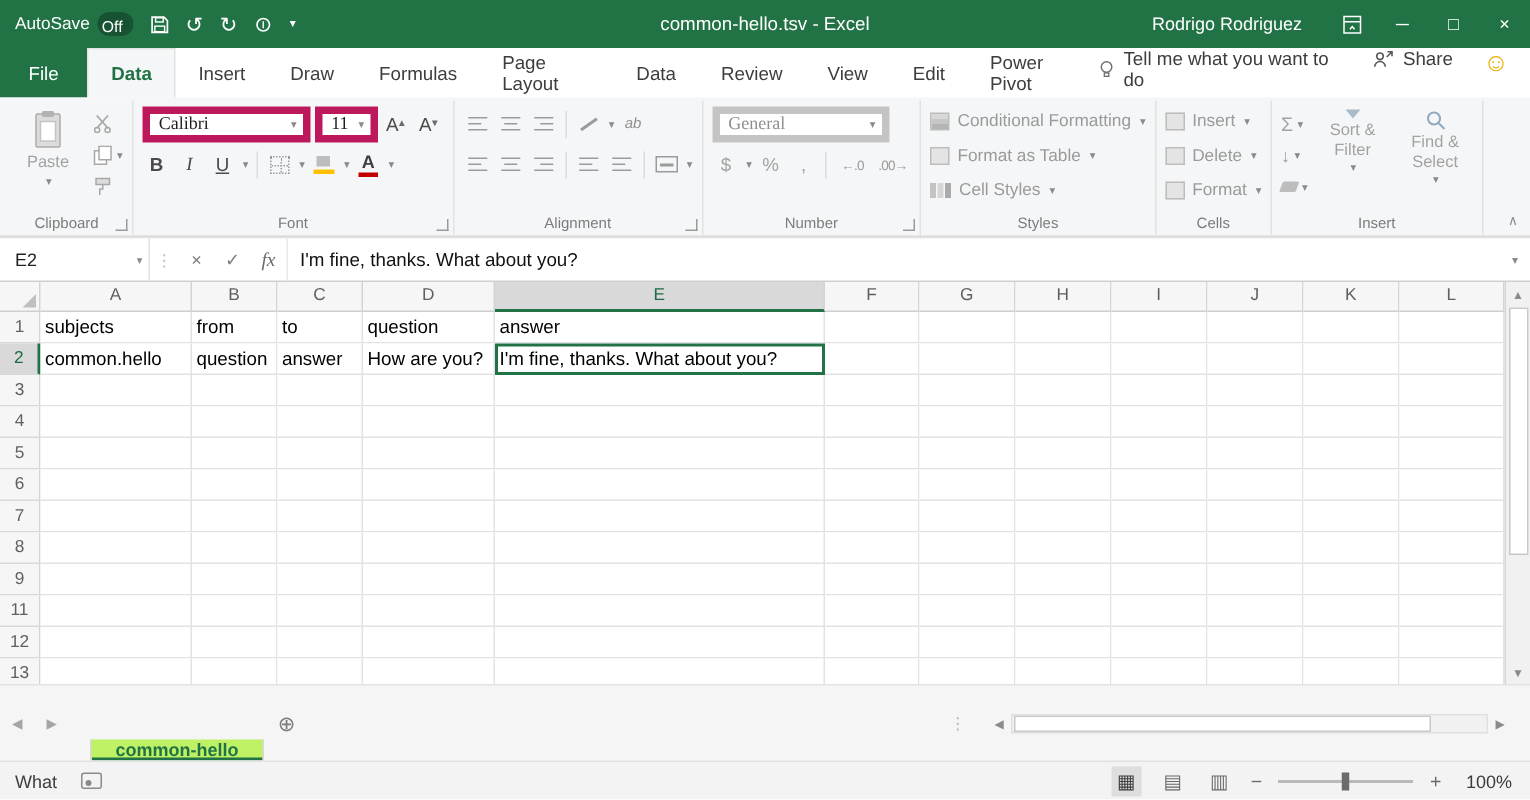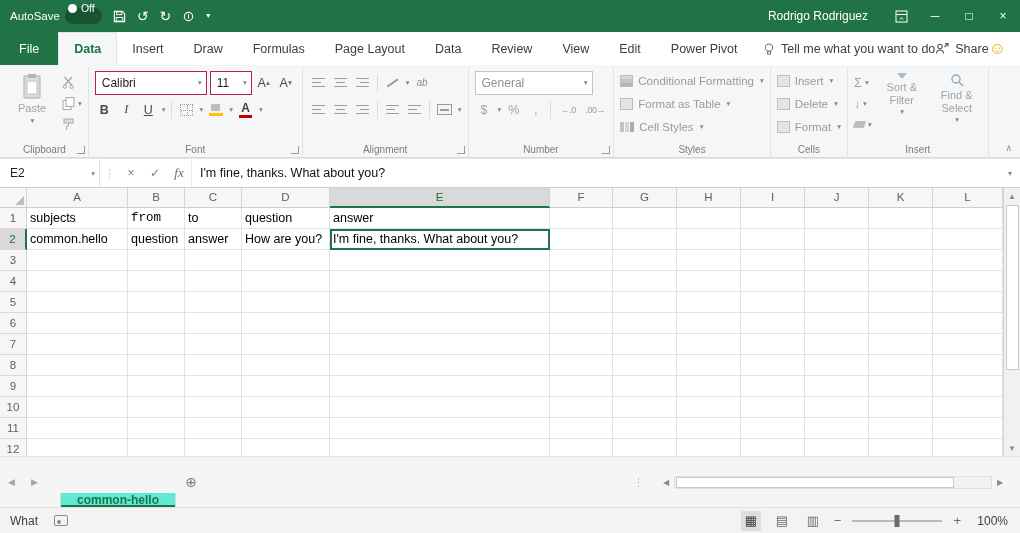--- a/index.html
+++ b/index.html
@@ -9,59 +9,59 @@
     font-size:12px; color:#262626; background:#fff; user-select:none;
   }
   .window { width:1020px; height:533px; display:flex; flex-direction:column; }
 
   
   .titlebar { flex:0 0 32px; background:var(--accent,#217346); color:#fff;
     display:flex; align-items:center; position:relative; }
   .qat { display:flex; align-items:center; gap:11px; padding-left:10px; z-index:2; }
   .autosave { display:flex; align-items:center; gap:5px; font-size:11.5px; }
   .as-pill { display:flex; align-items:center; gap:4px; height:15px; padding:0 7px 16px 3px;
-    border-radius:8px; background:rgba(0,0,0,.28); }
+    border-radius:8px; background:rgba(0,0,0,.28);flex-direction:column; }
   .as-dot { width:9px; height:9px; border-radius:50%; background:#fff; }
   .as-state { font-size:10.5px; color:#fff; }
   .qbtn { color:#fff; display:flex; align-items:center; font-size:14px; line-height:1; cursor:pointer; }
   .qbtn.sm { font-size:8px; }
   .wtitle { position:absolute; left:0; right:0; text-align:center; font-size:12.5px; pointer-events:none; }
   .wright { margin-left:auto; display:flex; align-items:center; height:100%; z-index:2; }
   .wuser { font-size:12px; margin-right:16px; }
   .wbtn { width:34px; height:100%; display:flex; align-items:center; justify-content:center;
     font-size:12px; cursor:pointer; }
 
   
   .tabrow { flex:0 0 33px; background:#fff; display:flex; align-items:stretch; }
   .tab { padding:0 15px; display:flex; align-items:center; font-size:12.5px; color:#3d3d3d; cursor:pointer; }
   .tab.file { background:var(--accent,#217346); color:#fff; padding:0 19px; }
   .tab.active { color:var(--accent,#217346); font-weight:bold; background:#f5f6f7;
     border:1px solid #e3e3e3; border-bottom:none; }
   .tabs { display:flex; }
-  .tab-right { margin-left:auto; display:flex; align-items:center; padding-right:14px; color:#3d3d3d; }
+  .tab-right { margin-left:auto; display:flex; align-items:flex-start; gap:20px; padding-right:14px; color:#3d3d3d; }
   .tellme,.share { display:flex; align-items:center; gap:6px; font-size:12.5px; cursor:pointer; }
   .smiley { color:#e8b007; font-size:17px; cursor:pointer; }
 
   
   .ribbon { flex:0 0 93px; background:#f5f6f7; border-bottom:1px solid #d8d8d8;
     display:flex; padding:2px 0 0 1px; position:relative; overflow:hidden; }
   .rgroup { position:relative; padding:4px 6px 16px 6px; border-right:1px solid #e2e2e2;
     display:flex; flex-direction:column; gap:4px; }
   .gbody { display:flex; gap:5px; }
   .glabel { position:absolute; bottom:2px; left:0; right:0; text-align:center;
     font-size:10px; color:#7c7c7c; }
   .launcher { position:absolute; right:3px; bottom:3px; width:8px; height:8px;
     border-right:1.5px solid #9a9a9a; border-bottom:1.5px solid #9a9a9a; cursor:pointer; }
   .bigbtn { display:flex; flex-direction:column; align-items:center; width:50px; padding:2px 1px;
     gap:2px; color:#474747; font-size:11px; text-align:center; cursor:pointer; line-height:1.15; }
   .minicol { display:flex; flex-direction:column; gap:4px; padding-top:3px; }
   .mbtn { display:flex; align-items:center; gap:2px; height:17px; color:#8f8f8f; font-size:12px; cursor:pointer; }
   .rrow { display:flex; align-items:center; gap:3px; height:23px; }
   .combo { display:flex; align-items:center; justify-content:space-between; background:#fff;
-    border:1px solid #be185d; height:24px; padding:0 4px 0 6px; font-size:12px; color:#1f1f1f; cursor:pointer; }
+    border:5px solid #be185d; height:24px; padding:0 4px 0 6px; font-size:12px; color:#1f1f1f; cursor:pointer;font-family:Liberation Serif, serif; }
   .fontname { width:112px; } .fontsize { width:42px; }
   .numcombo { width:118px; color:#8f8f8f; border-color:#c4c4c4; }
   .sbtn { min-width:19px; height:20px; display:flex; align-items:center; justify-content:center;
     font-size:12.5px; color:#4a4a4a; cursor:pointer; }
   .sbtn.bold { font-weight:bold; }
   .sbtn.italic { font-style:italic; font-family:"Liberation Serif","DejaVu Serif",serif; }
   .sbtn.underline { text-decoration:underline; }
   .dim, .dim * { color:#a3a3a3; }
   sup.tri { font-size:6.5px; color:#6b6b6b; margin-left:-1px; }
   .dd { font-size:7.5px; color:#8a8a8a; margin-left:1px; cursor:pointer; }
@@ -137,21 +137,21 @@
   .vscroll .arr { font-size:8px; flex:0 0 14px; display:flex; align-items:center; justify-content:center; cursor:pointer; }
   .vthumb { width:13px; flex:0 0 165px; background:#fff; border:1px solid #c8c8c8; margin-top:2px; cursor:grab; }
   .sdown { margin-top:auto; }
 
   
   .sheetbar { flex:0 0 25px; background:#f5f5f5; border-top:1px solid #e3e3e3; display:flex; align-items:stretch; }
   .nav { width:23px; display:flex; align-items:center; justify-content:center; color:#a5a5a5; font-size:9px; cursor:pointer; }
   .stabs { display:flex; margin-left:14px; }
   .stab { padding:0 16px; display:flex; align-items:center; font-size:12px; color:#444;
     background:#f5f5f5; border-right:1px solid #d8d8d8; cursor:pointer; }
-  .stab.active { background:#5eead4; color:var(--accent,#217346); font-weight:bold;
+  .stab.active { background:#bef264; color:var(--accent,#217346); font-weight:bold;
     box-shadow:inset 0 -2px 0 var(--accent,#217346); border-left:1px solid #d8d8d8;margin-top:36px; }
   .addsheet { width:30px; display:flex; align-items:center; justify-content:center;
     color:#7d7d7d; font-size:14px; cursor:pointer; }
   .hscroll-zone { margin-left:auto; display:flex; align-items:center; padding-right:12px; }
   .tabsplit { color:#b5b5b5; font-size:11px; margin-right:14px; cursor:col-resize; }
   .hbtn { width:16px; color:#8a8a8a; font-size:8px; display:flex; align-items:center; justify-content:center; cursor:pointer; }
   .htrack { width:318px; height:13px; background:#f1f1f1; border:1px solid #e0e0e0;
     display:flex; align-items:center; cursor:pointer; }
   .hthumb { width:88%; height:11px; background:#fff; border:1px solid #c8c8c8; margin-left:1px; }
 
@@ -198,20 +198,21 @@
       <span class="qbtn">↺</span>
       <span class="qbtn">↻</span>
       <span class="qbtn">
         <svg width="13" height="13" viewBox="0 0 14 14">
             <circle cx="7" cy="7" r="4.5" fill="none" stroke="#fff" stroke-width="1.2"></circle>
             <line x1="7" y1="4.5" x2="7" y2="9.5" stroke="#fff"></line>
           </svg>
       </span>
       <span class="qbtn sm">▾</span>
     </div>
+    <div class="wtitle">common-hello.tsv - Excel</div>
     <div class="wright">
       <span class="wuser">Rodrigo Rodriguez</span>
       <span class="wbtn">
         <svg width="13" height="13" viewBox="0 0 13 13">
             <rect x="1" y="1" width="11" height="11" fill="none" stroke="#fff"></rect>
             <line x1="1" y1="4.5" x2="12" y2="4.5" stroke="#fff"></line>
             <path d="M5 9.5 l1.5 -1.8 1.5 1.8" fill="none" stroke="#fff"></path>
           </svg>
       </span>
       <span class="wbtn">─</span>
@@ -542,21 +543,21 @@
           <div class="colh" style="width: 64px; flex: 0 0 64px;">H</div>
           <div class="colh" style="width: 64px; flex: 0 0 64px;">I</div>
           <div class="colh" style="width: 64px; flex: 0 0 64px;">J</div>
           <div class="colh" style="width: 64px; flex: 0 0 64px;">K</div>
           <div class="colh" style="width: 70px; flex: 0 0 70px;">L</div>
         </div>
       <div id="grid-rows">
           <div class="grow">
             <div class="rowh">1</div>
             <div class="cell" style="width: 101px; flex: 0 0 101px;">subjects</div>
-            <div class="cell" style="width: 57px; flex: 0 0 57px; font-family: Liberation Mono, monospace;">from</div>
+            <div class="cell" style="width: 57px; flex: 0 0 57px;">from</div>
             <div class="cell" style="width: 57px; flex: 0 0 57px;">to</div>
             <div class="cell" style="width: 88px; flex: 0 0 88px;">question</div>
             <div class="cell" style="width: 220px; flex: 0 0 220px;">answer</div>
             <div class="cell" style="width: 63px; flex: 0 0 63px;"></div>
             <div class="cell" style="width: 64px; flex: 0 0 64px;"></div>
             <div class="cell" style="width: 64px; flex: 0 0 64px;"></div>
             <div class="cell" style="width: 64px; flex: 0 0 64px;"></div>
             <div class="cell" style="width: 64px; flex: 0 0 64px;"></div>
             <div class="cell" style="width: 64px; flex: 0 0 64px;"></div>
             <div class="cell" style="width: 70px; flex: 0 0 70px;"></div>
@@ -661,35 +662,20 @@
             <div class="cell" style="width: 63px; flex: 0 0 63px;"></div>
             <div class="cell" style="width: 64px; flex: 0 0 64px;"></div>
             <div class="cell" style="width: 64px; flex: 0 0 64px;"></div>
             <div class="cell" style="width: 64px; flex: 0 0 64px;"></div>
             <div class="cell" style="width: 64px; flex: 0 0 64px;"></div>
             <div class="cell" style="width: 64px; flex: 0 0 64px;"></div>
             <div class="cell" style="width: 70px; flex: 0 0 70px;"></div>
           </div>
           <div class="grow">
             <div class="rowh">9</div>
-            <div class="cell" style="width: 101px; flex: 0 0 101px;"></div>
-            <div class="cell" style="width: 57px; flex: 0 0 57px;"></div>
-            <div class="cell" style="width: 57px; flex: 0 0 57px;"></div>
-            <div class="cell" style="width: 88px; flex: 0 0 88px;"></div>
-            <div class="cell" style="width: 220px; flex: 0 0 220px;"></div>
-            <div class="cell" style="width: 63px; flex: 0 0 63px;"></div>
-            <div class="cell" style="width: 64px; flex: 0 0 64px;"></div>
-            <div class="cell" style="width: 64px; flex: 0 0 64px;"></div>
-            <div class="cell" style="width: 64px; flex: 0 0 64px;"></div>
-            <div class="cell" style="width: 64px; flex: 0 0 64px;"></div>
-            <div class="cell" style="width: 64px; flex: 0 0 64px;"></div>
-            <div class="cell" style="width: 70px; flex: 0 0 70px;"></div>
-          </div>
-          <div class="grow">
-            <div class="rowh">10</div>
             <div class="cell" style="width: 101px; flex: 0 0 101px;"></div>
             <div class="cell" style="width: 57px; flex: 0 0 57px;"></div>
             <div class="cell" style="width: 57px; flex: 0 0 57px;"></div>
             <div class="cell" style="width: 88px; flex: 0 0 88px;"></div>
             <div class="cell" style="width: 220px; flex: 0 0 220px;"></div>
             <div class="cell" style="width: 63px; flex: 0 0 63px;"></div>
             <div class="cell" style="width: 64px; flex: 0 0 64px;"></div>
             <div class="cell" style="width: 64px; flex: 0 0 64px;"></div>
             <div class="cell" style="width: 64px; flex: 0 0 64px;"></div>
             <div class="cell" style="width: 64px; flex: 0 0 64px;"></div>

